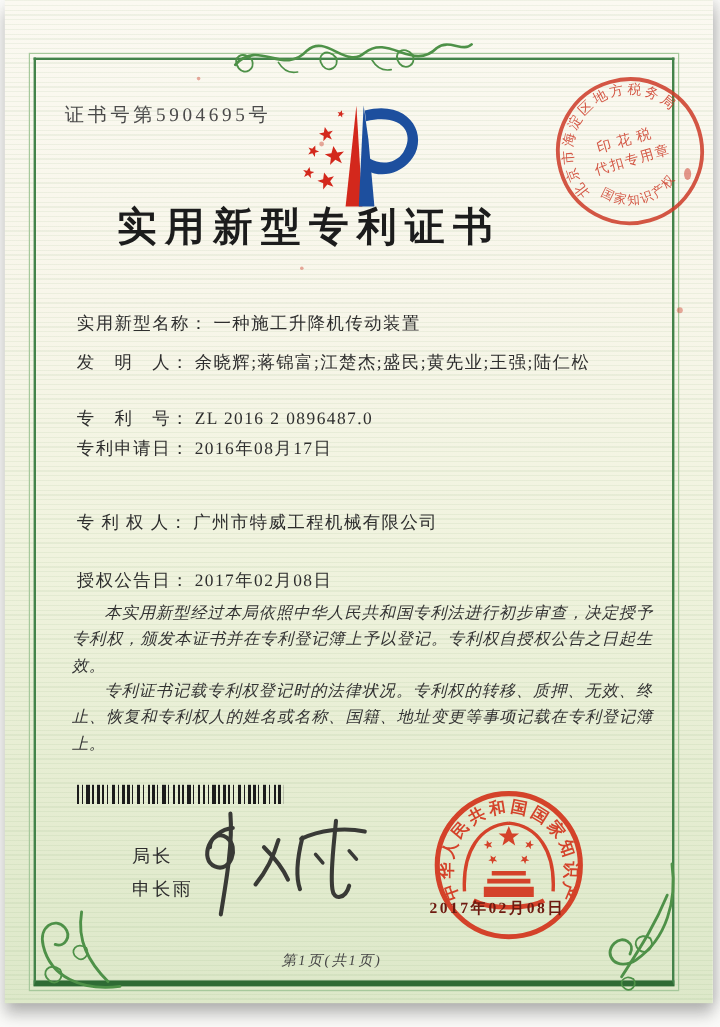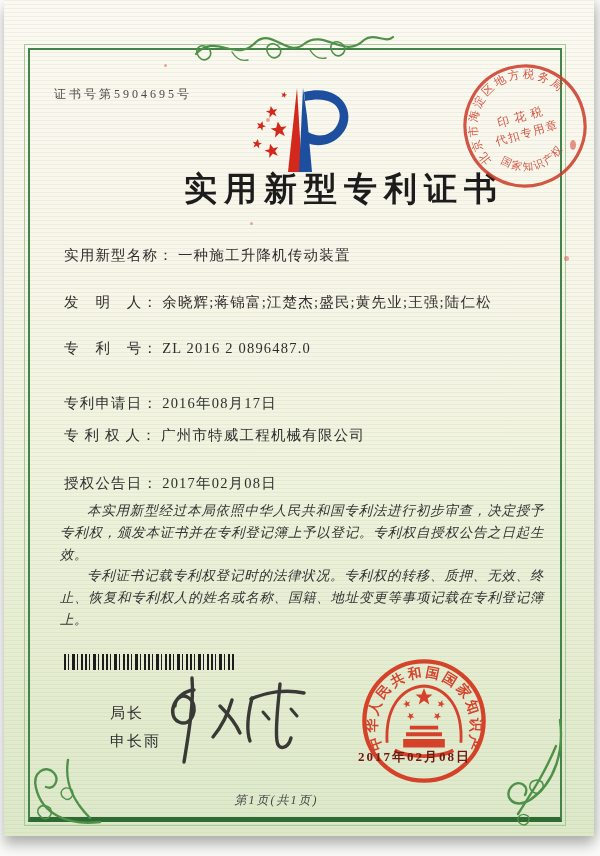--- a/index.html
+++ b/index.html
@@ -14,31 +14,31 @@
     box-shadow:0 9px 12px rgba(100,100,100,.45), 4px 0 8px rgba(150,150,150,.25);
     overflow:hidden;
   }
 
   .frame{
     position:absolute;left:24px;top:48px;width:534px;height:774px;
     border:2px solid #43834a;border-bottom:5px solid #2e6b34;
     outline:1px solid #a6c89b;outline-offset:3px;
   }
 
-  .cert-number{position:absolute;left:50px;top:86px;font-size:12px;letter-spacing:3px;color:#4a4a4a;}
+  .cert-number{position:absolute;left:50px;top:86px;font-size:16px;letter-spacing:3px;color:#4a4a4a;}
 
   .logo{position:absolute;left:244px;top:82px;width:116px;height:96px;}
 
   .title{
-    position:absolute;left:0;top:167px;width:500px;text-align:right;
+    position:absolute;left:0;top:167px;width:500px;text-align:center;
     font-size:33px;font-weight:bold;letter-spacing:7px;text-indent:7px;color:#1c1c1c;
   }
 
   .field{position:absolute;left:60px;font-size:14.5px;color:#2e2e2e;letter-spacing:1.2px;white-space:nowrap;}
-  .f0{top:246px;} .f1{top:293px;} .f2{top:339px;} .f3{top:394px;text-align:right;} .f4{top:426px;} .f5{top:474px;}
+  .f0{top:260px;} .f1{top:293px;} .f2{top:339px;} .f3{top:364px;text-align:right;} .f4{top:426px;} .f5{top:474px;}
   .field .lbl{margin-right:4px;}
 
   .paras{position:absolute;left:56px;top:500px;width:484px;}
   .paras p{
     margin:0;font-size:13.5px;line-height:21.8px;color:#333;
     text-indent:2em;font-style:italic;letter-spacing:0.5px;text-align:justify;
   }
 
   .barcode{
     position:absolute;left:60px;top:654px;width:172px;height:16px;

